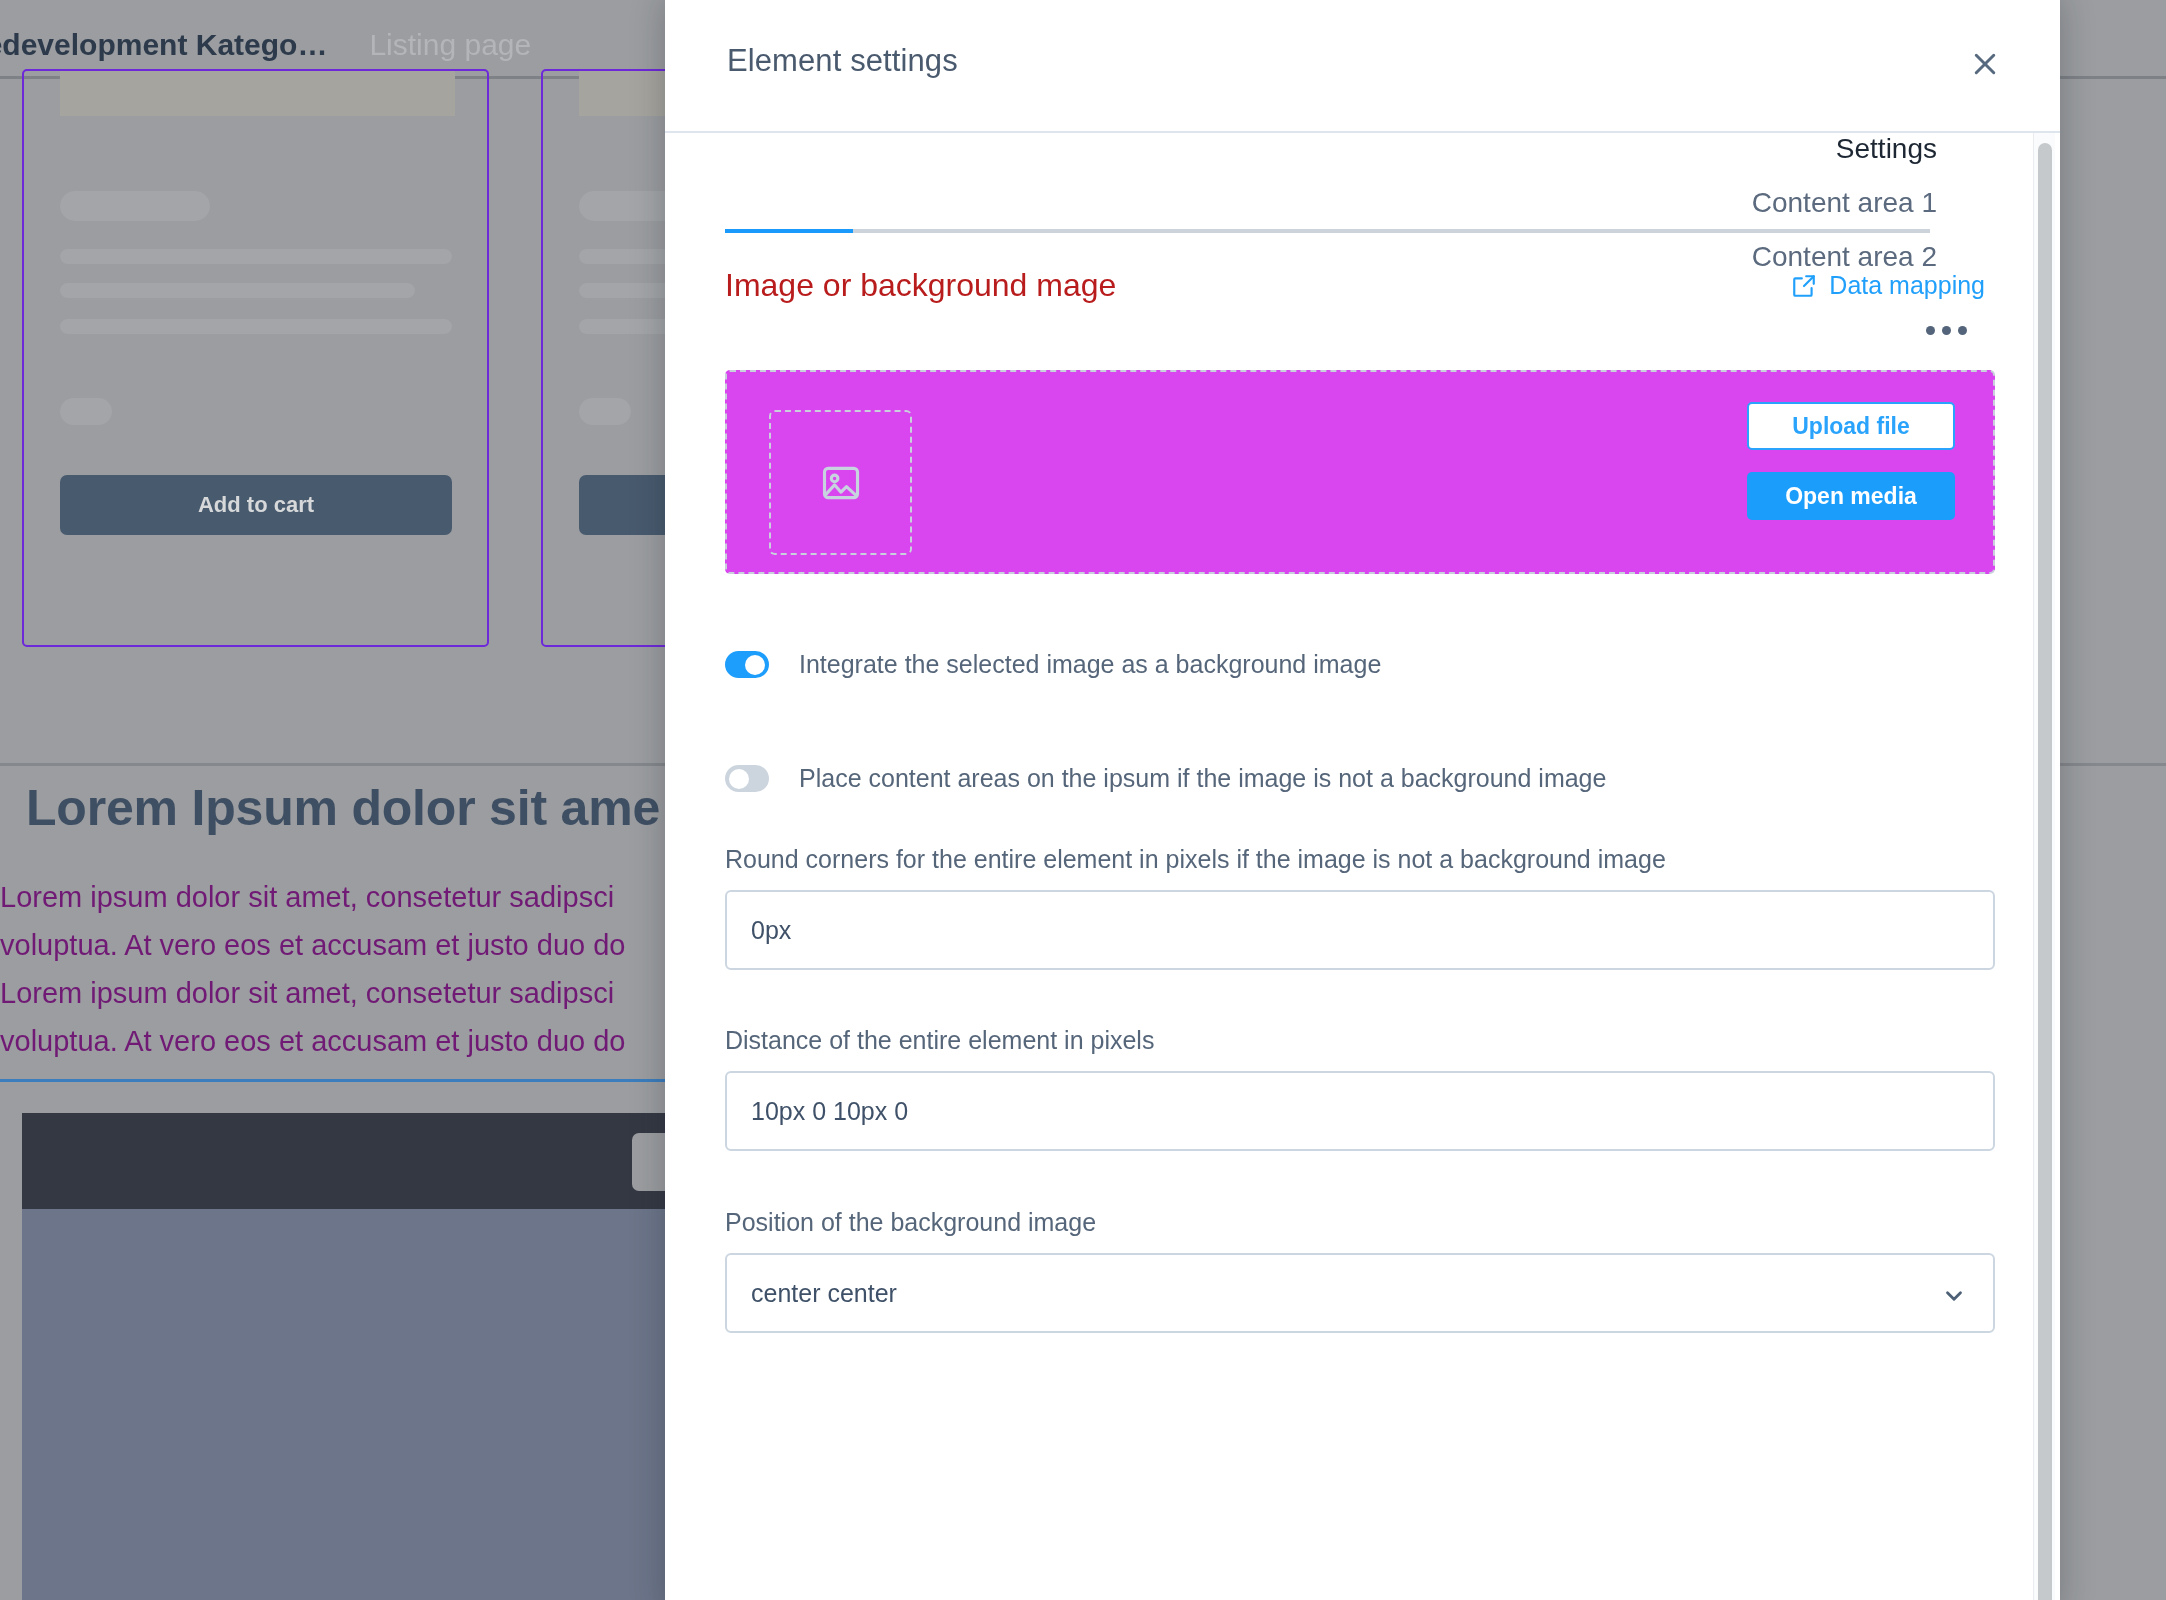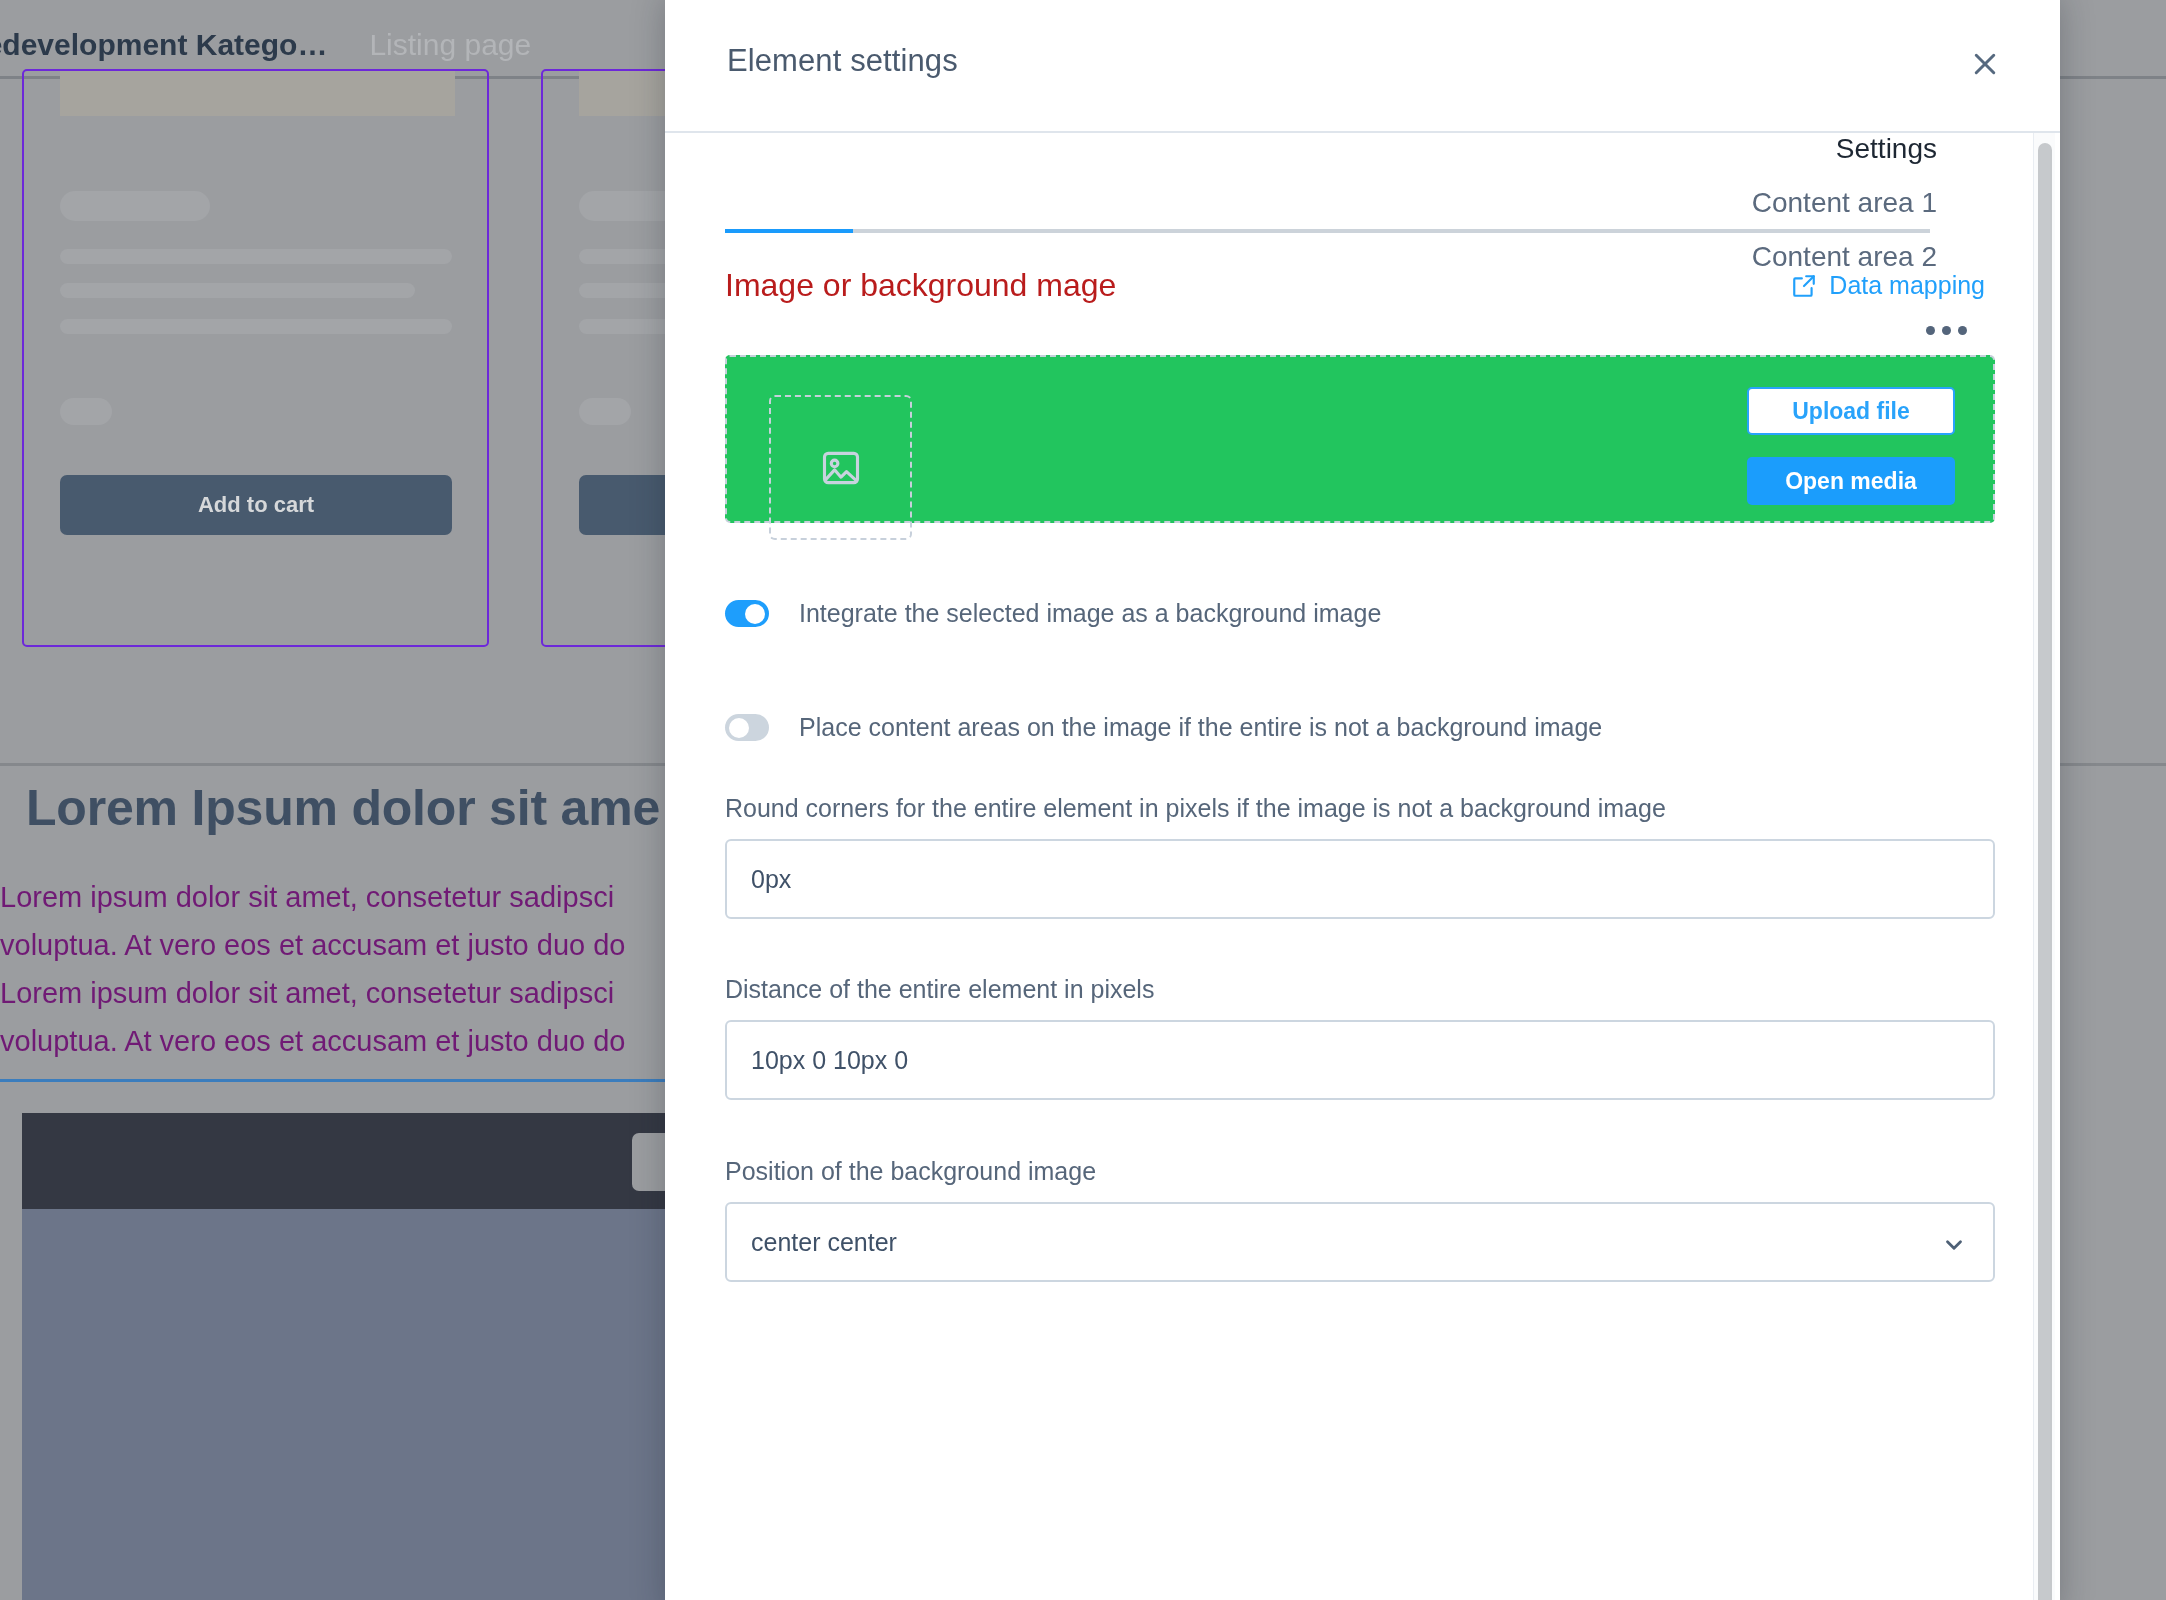--- a/index.html
+++ b/index.html
@@ -211,23 +211,23 @@
     margin-top: 16px; padding-right: 22px;
   }
   .dots {
     display: flex; gap: 7px; cursor: pointer; padding: 6px;
   }
   .dots i { width: 9px; height: 9px; border-radius: 50%; background: #54657b; display:block; }
 
   
   .dropzone {
     position: relative;
-    margin-top: 14px;
-    height: 168px;
-    background: #22c55e;
+    margin-top: 29px;
+    height: 204px;
+    background: #d946ef;
     border: 2px dashed #c7d0db;
     border-radius: 5px;
   }
   .dz-thumb {
     position: absolute; left: 42px; top: 38px;
     width: 143px; height: 145px;
     border: 2px dashed #c7d0db; border-radius: 6px;
     display: flex; align-items: center; justify-content: center;
   }
   .dz-actions {
@@ -420,21 +420,21 @@
       <span class="switch on">
         <span class="knob"></span>
       </span>
       <span class="toggle-label">Integrate the selected image as a background image</span>
     </div>
 
     <div class="toggle-row t2">
       <span class="switch off">
         <span class="knob"></span>
       </span>
-      <span class="toggle-label">Place content areas on the image if the entire is not a background image</span>
+      <span class="toggle-label">Place content areas on the ipsum if the image is not a background image</span>
     </div>
 
     <div class="field f1">
       <label class="field-label">Round corners for the entire element in pixels if the image is not a background image</label>
       <input class="field-input" type="text" value="0px" style="">
     </div>
 
     <div class="field f2">
       <label class="field-label">Distance of the entire element in pixels</label>
       <input class="field-input" type="text" value="10px 0 10px 0" style="">

